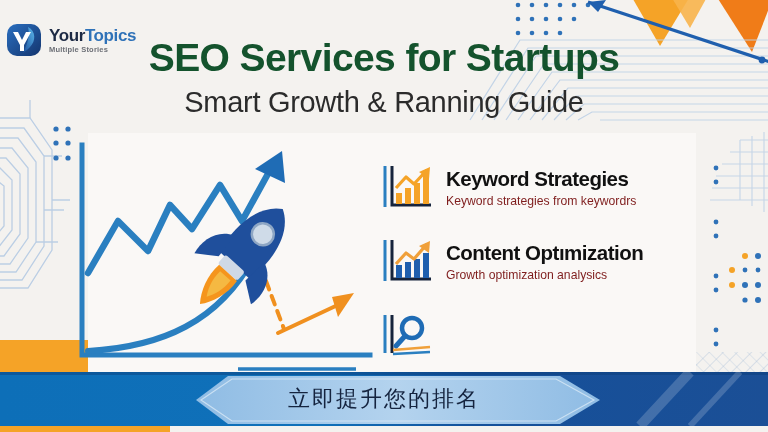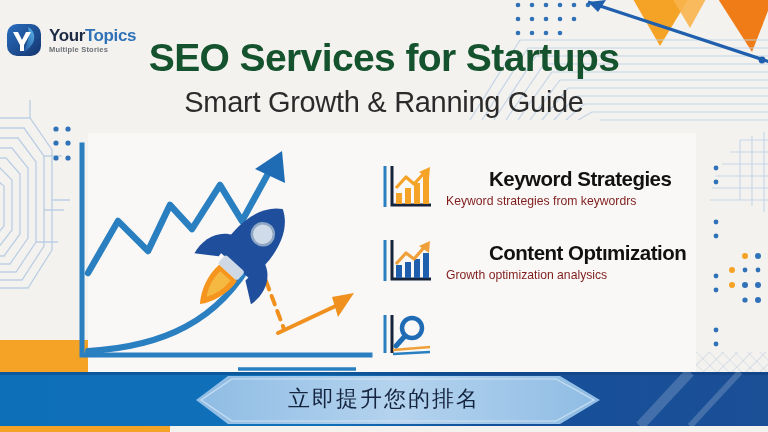--- a/index.html
+++ b/index.html
@@ -37,21 +37,21 @@
   .panel { position:absolute; left:88px; top:133px; width:608px; height:242px; background:#faf8f6; z-index:2; }
 
   
   .illus { position:absolute; left:70px; top:133px; width:320px; height:245px; z-index:5; }
 
   
   .features { position:absolute; left:383px; top:150px; width:340px; z-index:6; }
   .feature { display:flex; align-items:center; gap:13px; height:74px; }
   .feat-icon { width:50px; height:48px; flex:0 0 50px; }
   .feat-text { padding-top:2px; }
-  .feat-title { font-size:20.5px; font-weight:bold; color:#111; letter-spacing:-.5px; line-height:1.12; white-space:nowrap;margin-left:43px; }
+  .feat-title { font-size:20.5px; font-weight:bold; color:#111; letter-spacing:-.5px; line-height:1.12; white-space:nowrap; }
   .feat-sub { font-size:12.2px; color:#7f1d1d; margin-top:3px; white-space:nowrap; }
 
   
   .banner { position:absolute; left:0; bottom:0; width:768px; height:60px; z-index:9; }
   .banner-text {
     position:absolute; left:0; right:0; top:12px; text-align:center;
     font-size:22px; color:#15243f; letter-spacing:2px;
     font-family:"DejaVu Sans","Liberation Sans",sans-serif;
   }
 </style>

